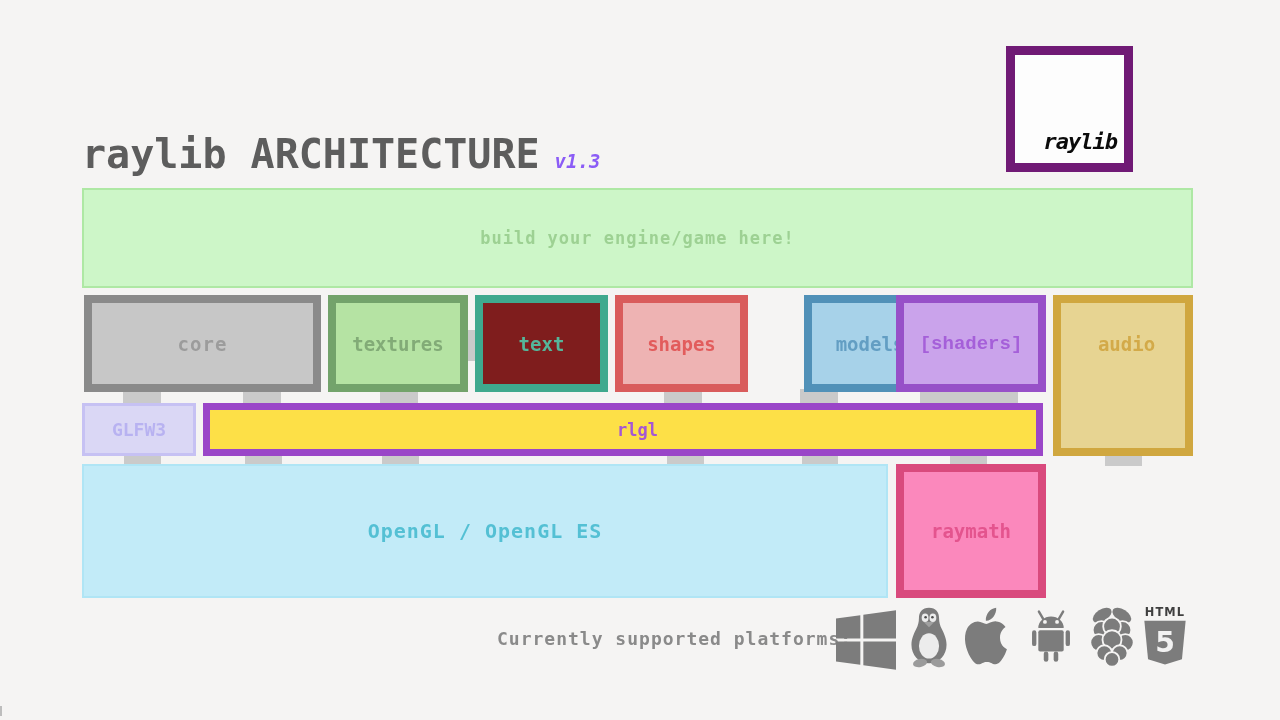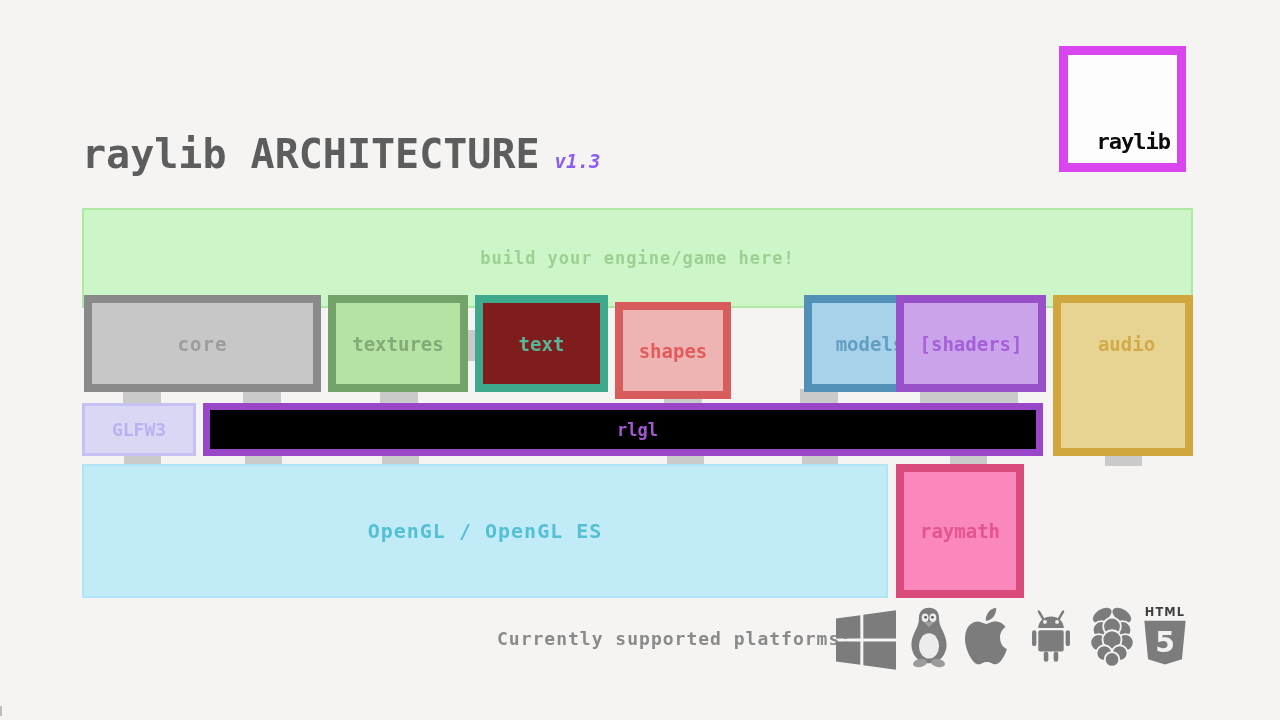--- a/index.html
+++ b/index.html
@@ -4,42 +4,42 @@
 <style>
   html,body{margin:0;padding:0;}
   body{width:1280px;height:720px;overflow:hidden;font-family:"DejaVu Sans Mono",monospace;}
   .stage{position:relative;width:1280px;height:720px;}
 
   
   .title-row{position:absolute;left:82px;top:131px;display:flex;align-items:baseline;gap:15px;}
   .title{font-size:40px;font-weight:bold;letter-spacing:0px;white-space:nowrap;}
   .version{font-size:19px;font-weight:bold;}
   .tagline{position:absolute;right:225px;top:128px;text-align:right;font-size:17px;font-weight:bold;line-height:25px;white-space:nowrap;}
-  .logo{position:absolute;left:1059px;top:46px;width:109px;height:108px;background:#fdfdfd;border:9px solid #d946ef;}
+  .logo{position:absolute;left:1006px;top:46px;width:109px;height:108px;background:#fdfdfd;border:9px solid #701a75;font-style:italic;}
   .logo-text{position:absolute;right:7px;bottom:9px;font-size:22px;font-weight:bold;color:#0b0b0b;letter-spacing:-1px;}
 
   
   .box{position:absolute;display:flex;align-items:center;justify-content:center;font-weight:bold;border-style:solid;box-sizing:border-box;white-space:nowrap;}
 
   .engine-box{left:82px;top:188px;width:1111px;height:100px;border-width:2px;font-size:17px;letter-spacing:1px;}
 
   .box-core    {left:84px; top:295px;width:237px;height:97px;border-width:8px;font-size:19px;letter-spacing:1px;}
   .box-textures{left:328px;top:295px;width:140px;height:97px;border-width:8px;font-size:19px;}
   .box-text    {left:475px;top:295px;width:133px;height:97px;border-width:8px;font-size:19px;}
-  .box-shapes  {left:615px;top:295px;width:116px;height:97px;border-width:8px;font-size:19px;margin-top:7px;}
+  .box-shapes  {left:615px;top:295px;width:133px;height:97px;border-width:8px;font-size:19px;}
   .box-models  {left:756px;top:295px;width:132px;height:97px;border-width:8px;font-size:19px;}
   .box-shaders {left:896px;top:295px;width:150px;height:97px;border-width:8px;font-size:19px;}
   .box-audio   {left:1053px;top:295px;width:140px;height:161px;border-width:8px;font-size:19px;align-items:flex-start;}
   .box-audio .tall-label{height:81px;display:flex;align-items:center;}
 
   .box-glfw3 {left:82px; top:403px;width:114px;height:53px;border-width:3px;font-size:18px;}
   .box-rlgl  {left:203px;top:403px;width:840px;height:53px;border-width:7px;font-size:17px;}
 
   .box-opengl {left:82px; top:464px;width:806px;height:134px;border-width:2px;font-size:20px;letter-spacing:1px;}
-  .box-raymath{left:896px;top:464px;width:128px;height:134px;border-width:8px;font-size:19px;}
+  .box-raymath{left:896px;top:464px;width:150px;height:134px;border-width:8px;font-size:19px;}
   .box-openal {left:1053px;top:464px;width:140px;height:134px;border-width:3px;font-size:19px;}
 
   
   .tab{position:absolute;}
   .ta1{left:123px;top:389px;width:38px;height:15px;}
   .ta2{left:243px;top:389px;width:38px;height:15px;}
   .ta3{left:380px;top:389px;width:38px;height:15px;}
   .ta4{left:664px;top:389px;width:38px;height:15px;}
   .ta5{left:800px;top:389px;width:38px;height:15px;}
   .ta6{left:920px;top:389px;width:98px;height:15px;}
@@ -87,50 +87,50 @@
   <div class="tab ta6" style="background-color: rgb(202, 202, 202);"></div>
   <div class="tab taside" style="background-color: rgb(202, 202, 202);"></div>
   <div class="tab tb1" style="background-color: rgb(202, 202, 202);"></div>
   <div class="tab tb2" style="background-color: rgb(202, 202, 202);"></div>
   <div class="tab tb3" style="background-color: rgb(202, 202, 202);"></div>
   <div class="tab tb4" style="background-color: rgb(202, 202, 202);"></div>
   <div class="tab tb5" style="background-color: rgb(202, 202, 202);"></div>
   <div class="tab tb6" style="background-color: rgb(202, 202, 202);"></div>
   <div class="tab tb7" style="background-color: rgb(202, 202, 202);"></div>
 
-  <div class="box engine-box" style="border-color: rgb(174, 232, 164); background-color: rgb(205, 246, 200); color: rgb(157, 209, 147); margin-top: 20px;">
+  <div class="box engine-box" style="border-color: rgb(174, 232, 164); background-color: rgb(205, 246, 200); color: rgb(157, 209, 147);">
     <span>build your engine/game here!</span>
   </div>
 
   <div class="box box-core" style="border-color: rgb(138, 138, 138); background-color: rgb(199, 199, 199); color: rgb(156, 156, 156);">
     <span>core</span>
   </div>
   <div class="box box-textures" style="border-color: rgb(115, 163, 107); background-color: rgb(181, 227, 163); color: rgb(130, 171, 119);">
     <span>textures</span>
   </div>
   <div class="box box-text" style="border-color: rgb(63, 169, 142); background-color: #7f1d1d; color: rgb(85, 182, 154);">
     <span>text</span>
   </div>
   <div class="box box-shapes" style="border-color: rgb(217, 92, 92); background-color: rgb(238, 179, 179); color: rgb(226, 92, 92);">
     <span>shapes</span>
   </div>
   <div class="box box-models" style="border-color: rgb(81, 145, 184); background-color: rgb(167, 210, 233); color: rgb(99, 158, 195); margin-left: 48px;">
     <span>models</span>
   </div>
-  <div class="box box-shaders" style="border-color: rgb(151, 80, 200); background-color: rgb(202, 163, 235); color: rgb(165, 95, 217);">
+  <div class="box box-shaders" style="border-color: rgb(151, 80, 200); background-color: rgb(202, 163, 235); color: rgb(165, 95, 217); font-family: Liberation Mono, monospace;">
     <span>[shaders]</span>
   </div>
   <div class="box box-audio" style="border-color: rgb(208, 167, 63); background-color: rgb(231, 212, 146); color: rgb(211, 170, 73); padding-left: 7px;">
     <span class="tall-label">audio</span>
   </div>
 
   <div class="box box-glfw3" style="border-color: rgb(198, 193, 243); background-color: rgb(218, 215, 245); color: rgb(184, 178, 241);">
     <span>GLFW3</span>
   </div>
-  <div class="box box-rlgl" style="border-color: rgb(154, 70, 200); background-color: #000000; color: rgb(165, 87, 212); padding-left: 29px;">
+  <div class="box box-rlgl" style="border-color: rgb(154, 70, 200); background-color: #fde047; color: rgb(165, 87, 212); padding-left: 29px;">
     <span>rlgl</span>
   </div>
 
   <div class="box box-opengl" style="border-color: rgb(176, 229, 245); background-color: rgb(194, 235, 248); color: rgb(84, 192, 212);">
     <span>OpenGL / OpenGL ES</span>
   </div>
   <div class="box box-raymath" style="border-color: rgb(217, 74, 125); background-color: rgb(251, 136, 188); color: rgb(228, 84, 142);">
     <span>raymath</span>
   </div>
 

